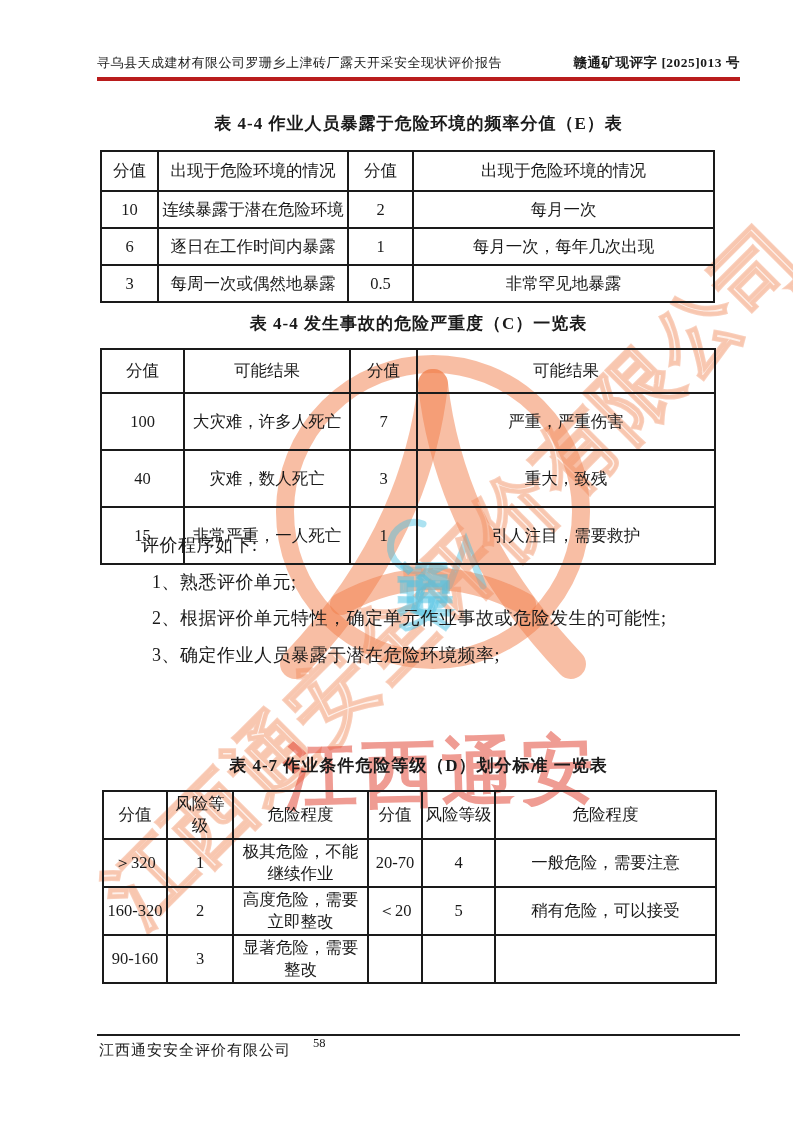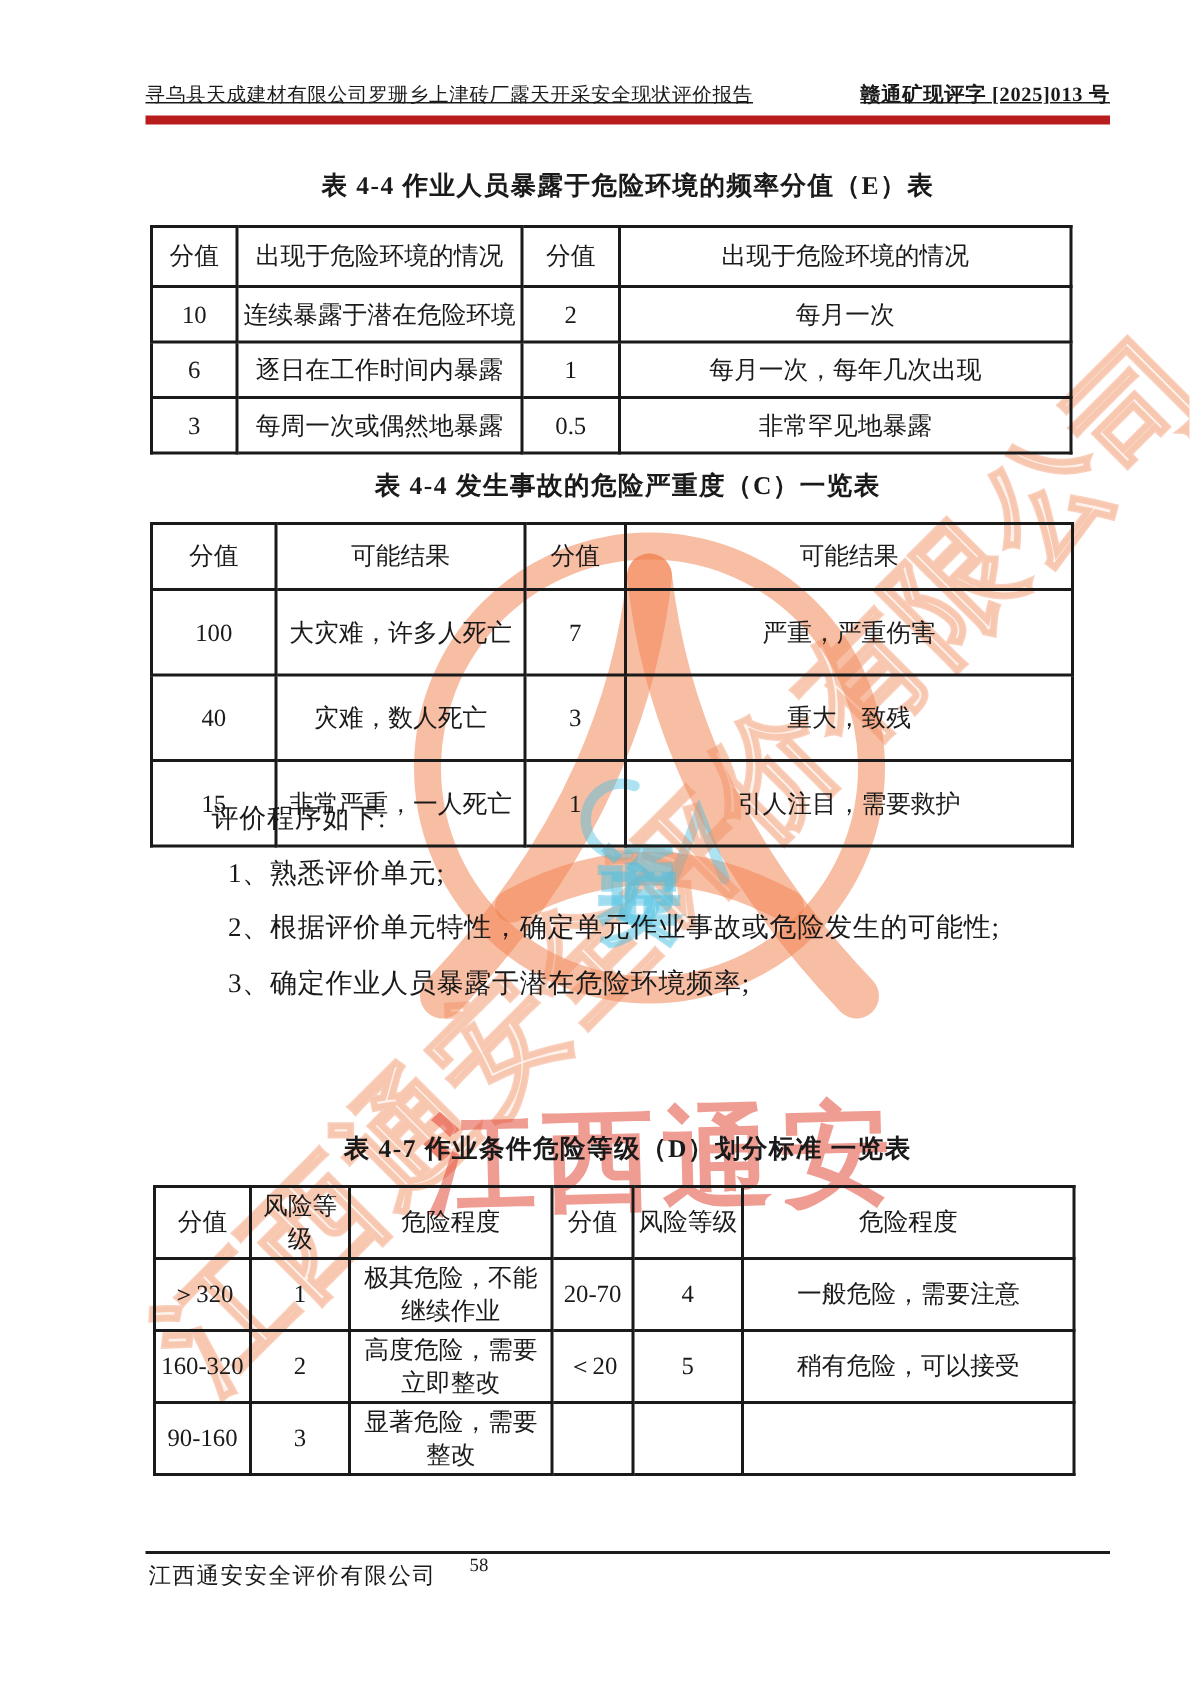--- a/index.html
+++ b/index.html
@@ -26,21 +26,21 @@
   .wm-cyan {
     left:388px; top:516px; writing-mode:vertical-rl;
     font-size:56px; font-weight:bold; letter-spacing:10px;
     color:rgba(130,215,240,0.22); -webkit-text-stroke:2px rgba(70,190,225,0.45);
   }
 
   
   .hdr {
     position:absolute; left:97px; right:53px; top:54px;
     display:flex; justify-content:space-between; align-items:flex-end;
-    border-bottom:6px solid #b91c1c; padding-bottom:5px;text-decoration:underline;
+    border-bottom:4px solid #b91c1c; padding-bottom:5px;
   }
   .hdr-left  { font-size:13px; letter-spacing:0.5px; }
   .hdr-right { font-size:13.5px; font-weight:bold; letter-spacing:0.5px; }
 
   .ftr-line    { position:absolute; left:97px; right:53px; top:1034px; border-top:2px solid #1c1c1c; height:0; }
   .ftr-company { position:absolute; left:99px;  top:1041px; font-size:15px; letter-spacing:1px; }
   .ftr-page    { position:absolute; left:313px; top:1036px; font-size:12.5px; }
 
   
   .tbl-title { position:absolute; left:97px; right:53px; text-align:center; font-weight:bold; font-size:17px; letter-spacing:1px; }

